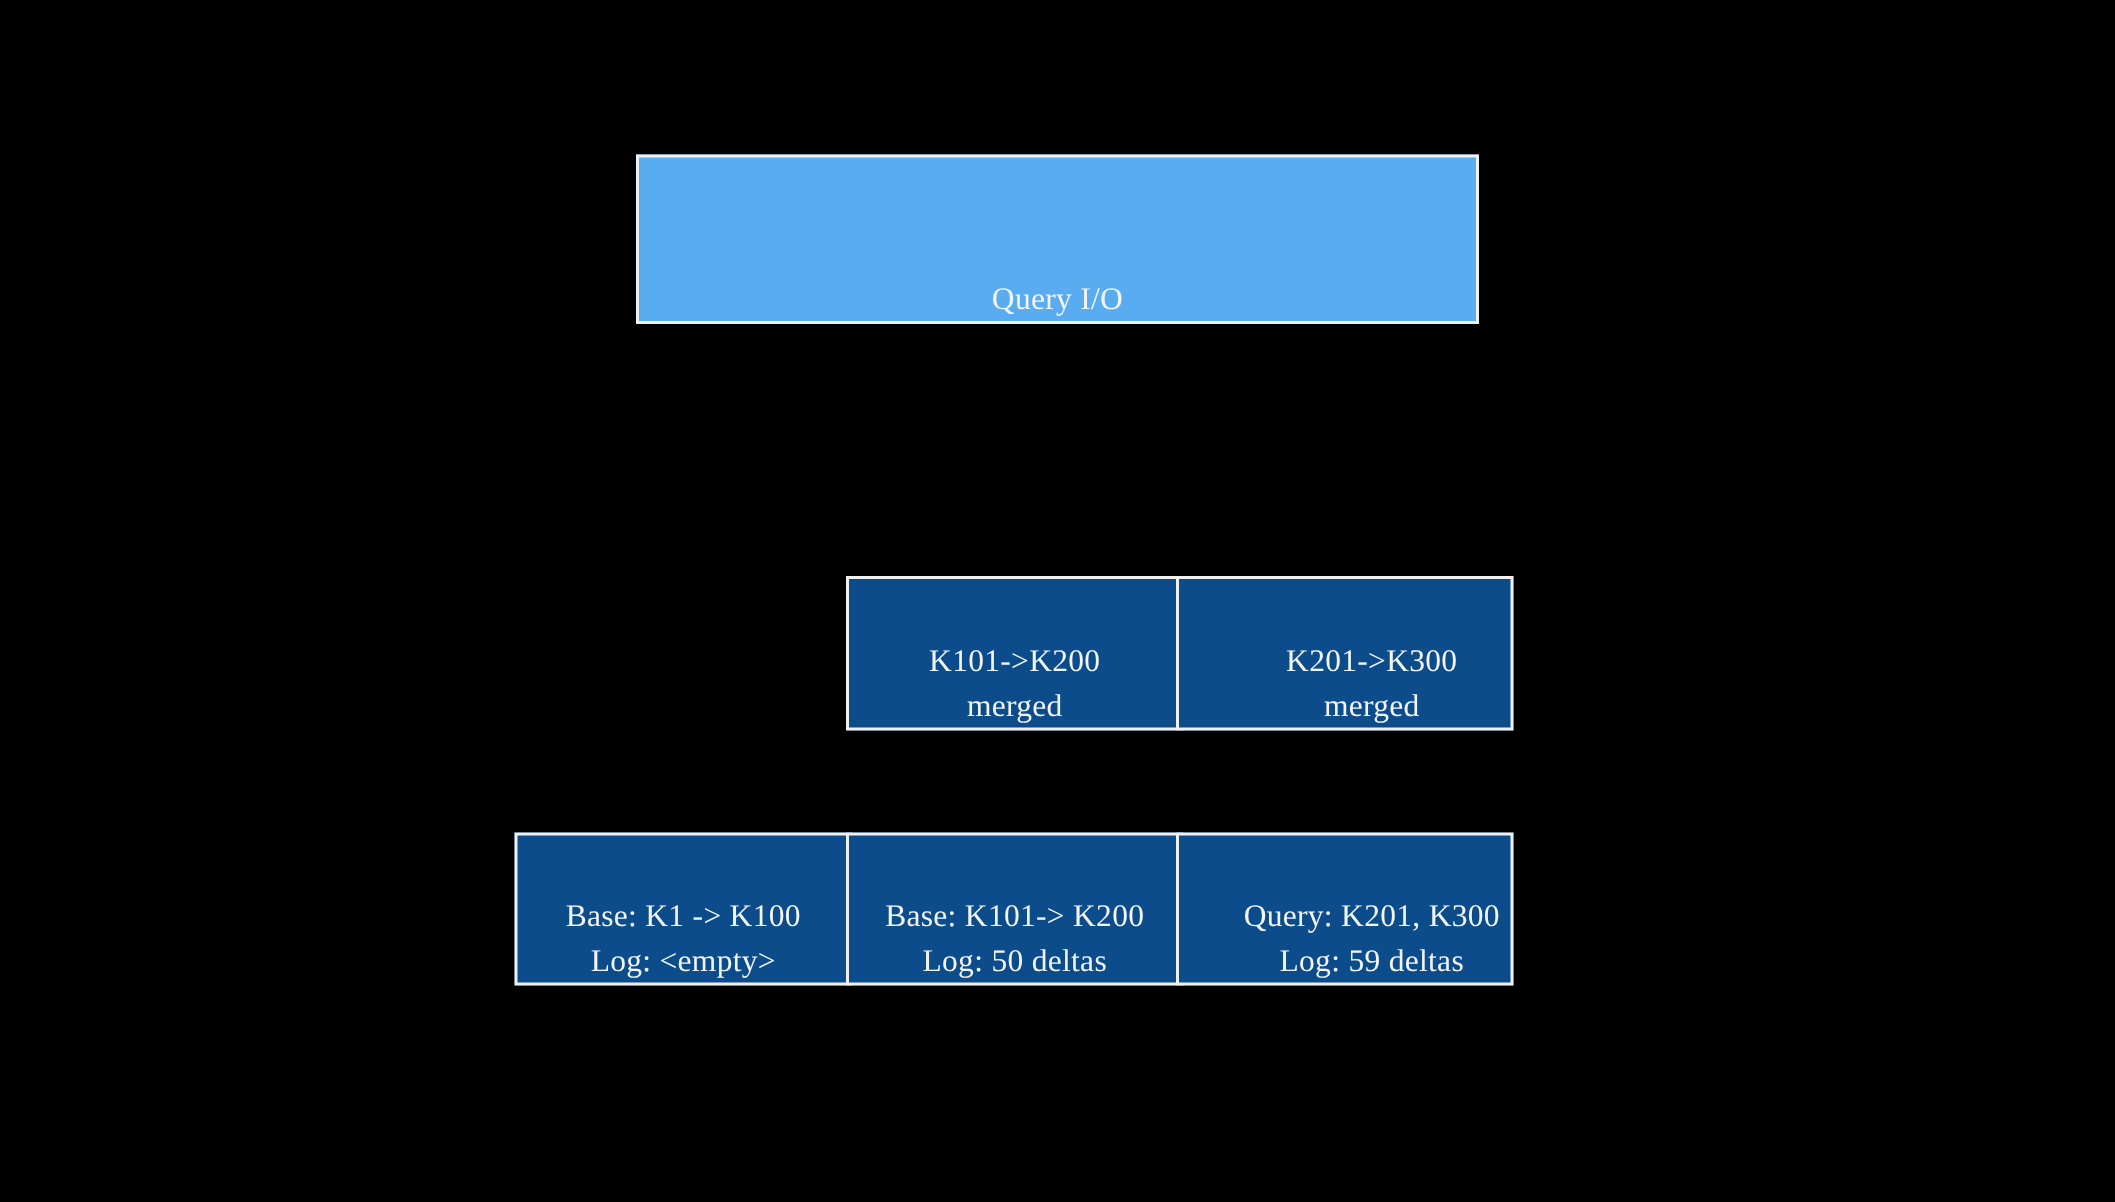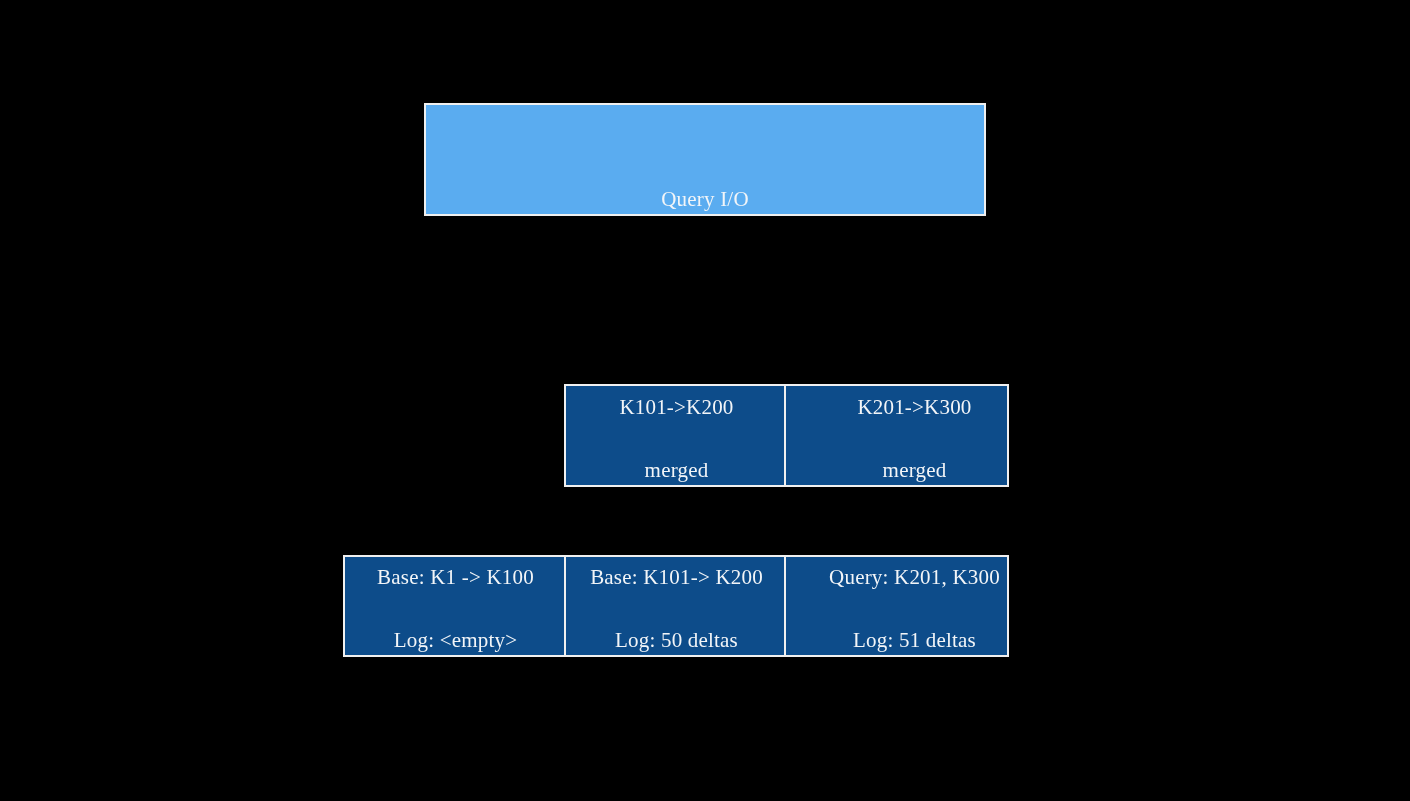--- a/index.html
+++ b/index.html
@@ -39,21 +39,20 @@
     left: 424px;
     top: 103px;
     width: 562px;
     height: 113px;
     background: var(--query-fill, #5aacf0);
   }
   .seg-box {
     background: var(--seg-fill, #0d4c8a);
     width: 225px;
     height: 103px;
-    gap: 33px;
   }
   .merged-row .seg-box {
     top: 384px;
   }
   .base-row .seg-box {
     top: 555px;
     height: 102px;
   }
   .pos-col1 { left: 343px; }
   .pos-col2 { left: 564px; }
@@ -83,17 +82,17 @@
     <div class="box seg-box pos-col1">
       <span class="line">Base: K1 -&gt; K100</span>
       <span class="line">Log: &lt;empty&gt;</span>
     </div>
     <div class="box seg-box pos-col2">
       <span class="line">Base: K101-&gt; K200</span>
       <span class="line">Log: 50 deltas</span>
     </div>
     <div class="box seg-box pos-col3">
       <span class="line">Query: K201, K300</span>
-      <span class="line">Log: 51 deltas</span>
+      <span class="line">Log: 59 deltas</span>
     </div>
   </div>
 
 </div>
 
 </body></html>

